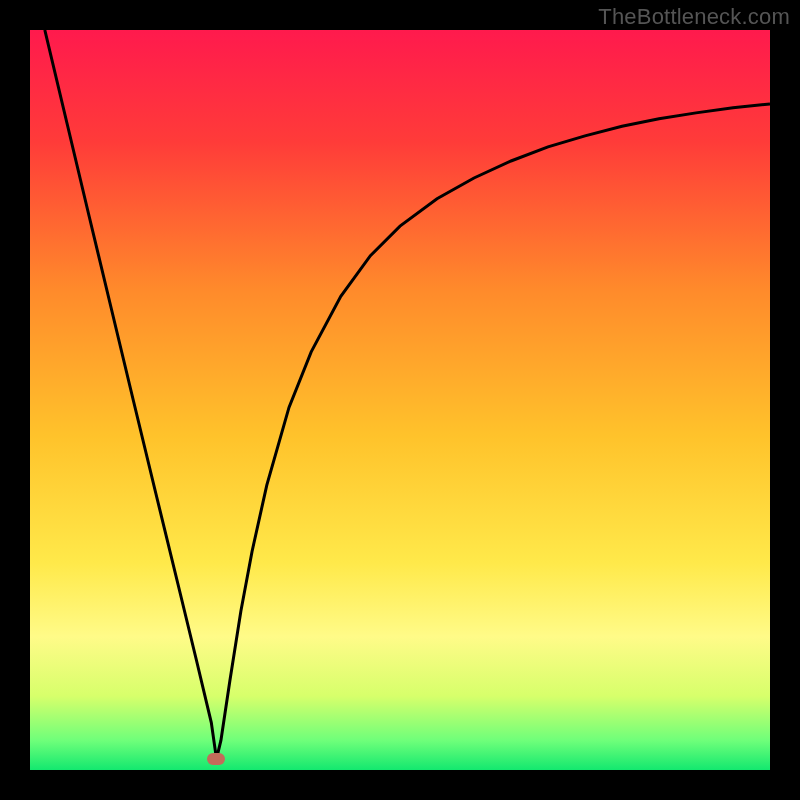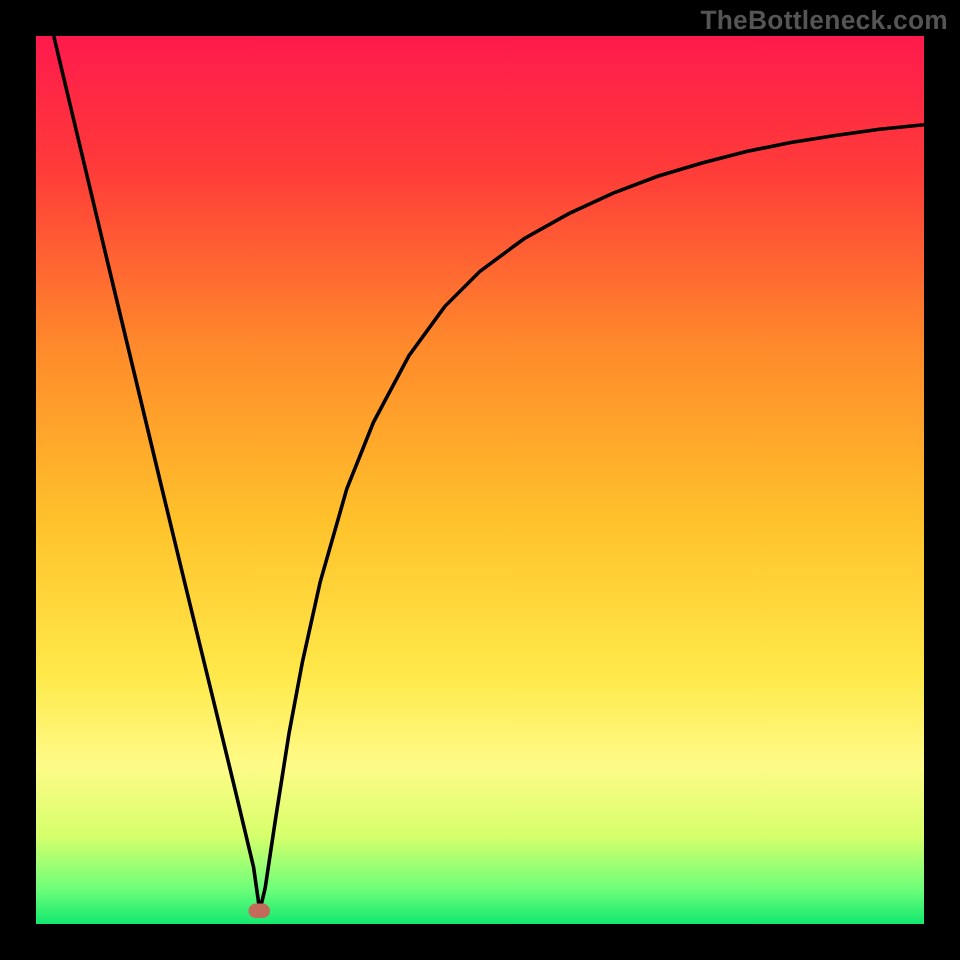--- a/index.html
+++ b/index.html
@@ -26,21 +26,21 @@
     width: 740px;
     height: 740px;
     
   }
   .watermark {
     position: absolute;
     top: 4px;
     right: 10px;
     color: #555;
     font-size: 22px;
-    font-weight: 700;
+    font-weight: 400;
     letter-spacing: 0.2px;
     user-select: none;
   }
   .curve-svg {
     position: absolute;
     left: 30px;
     top: 30px;
     width: 740px;
     height: 740px;
   }

